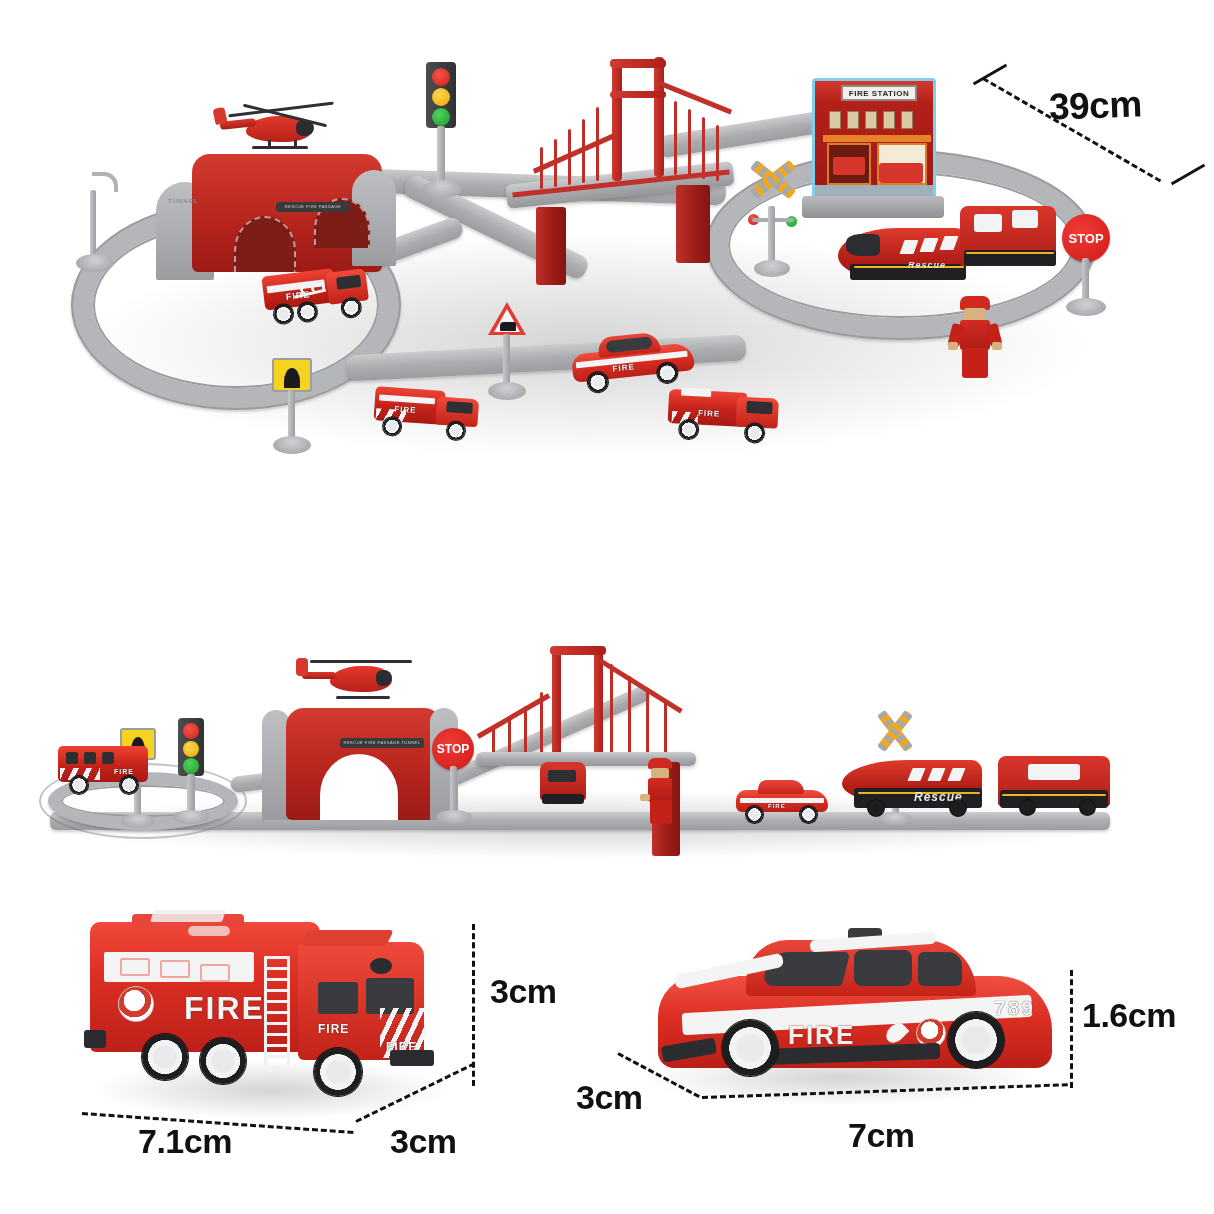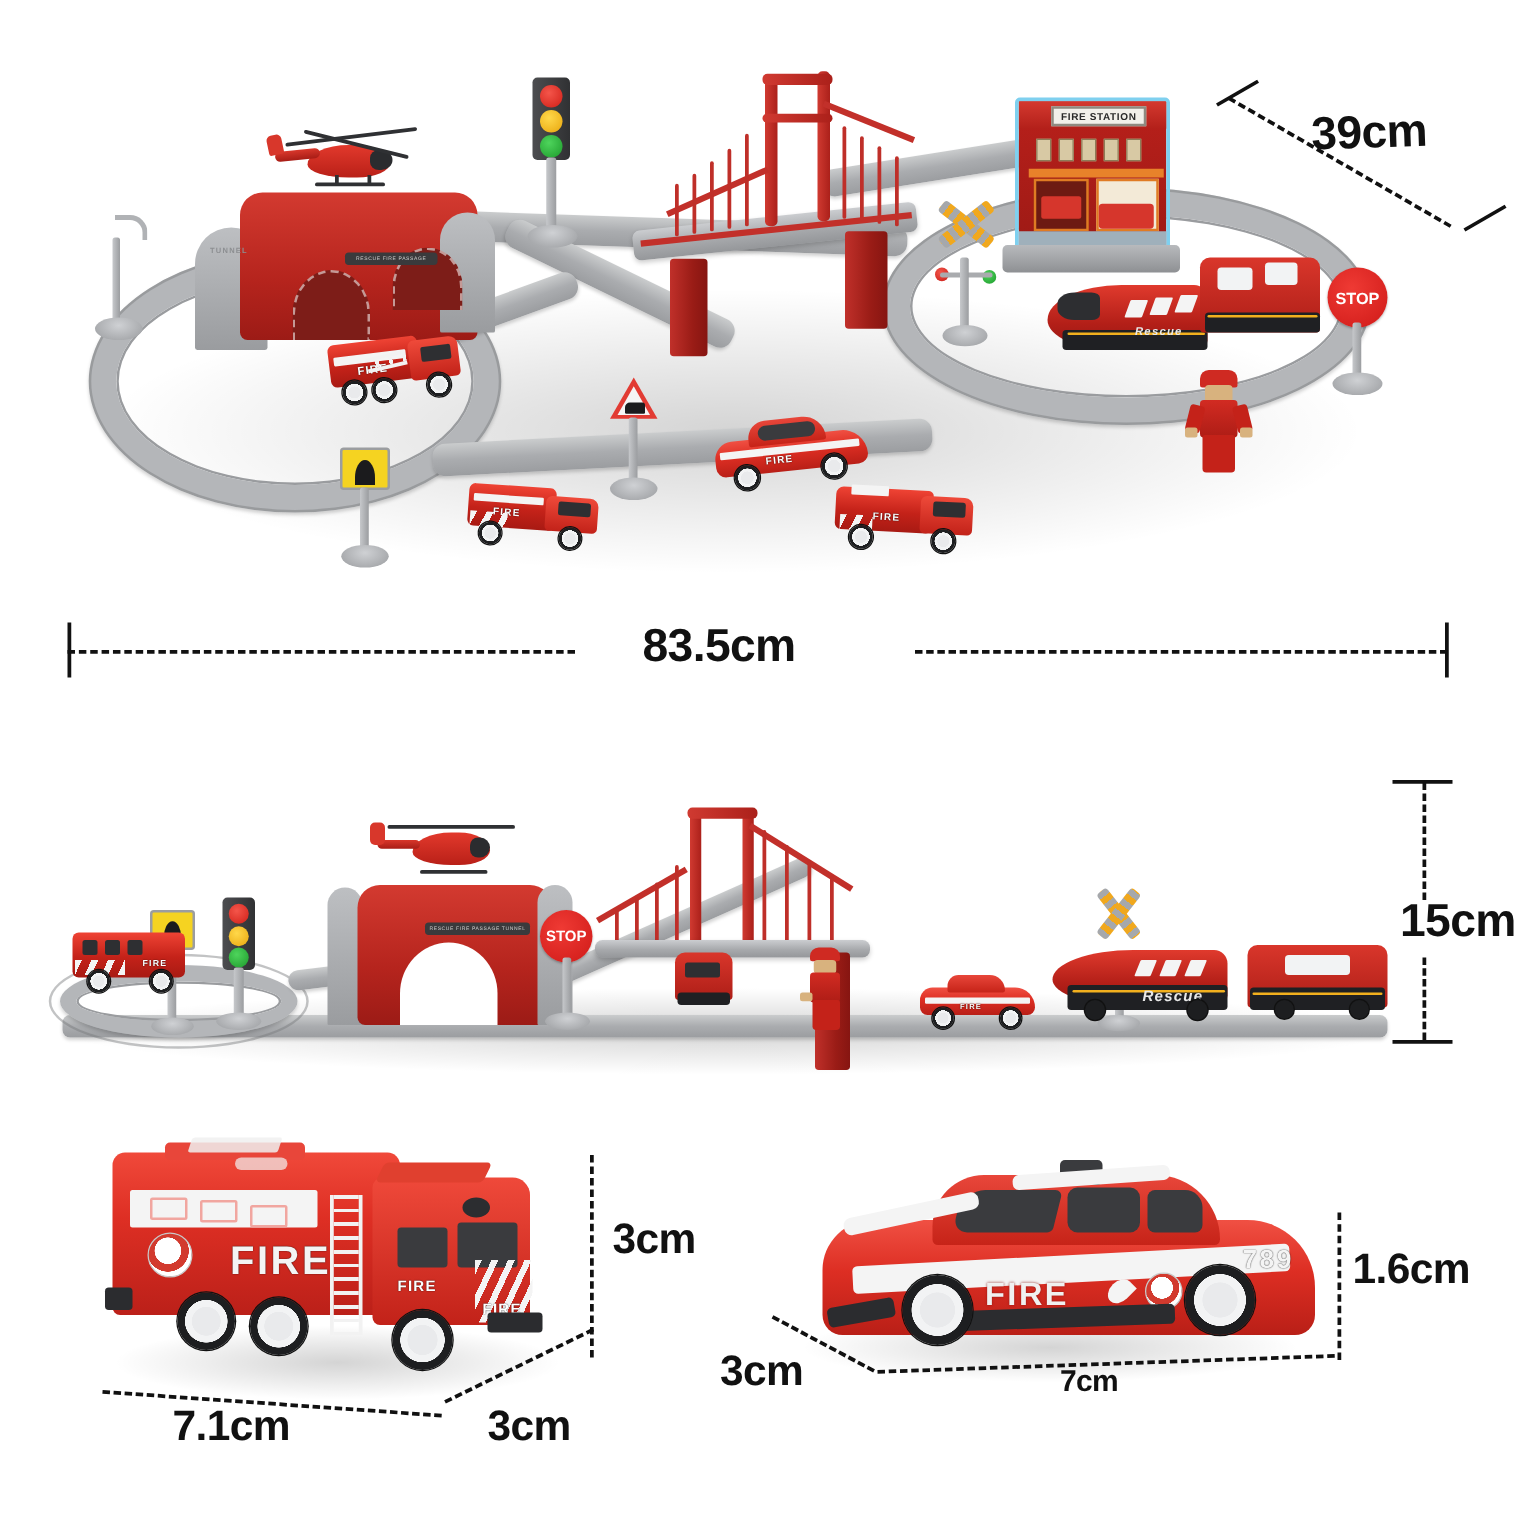--- a/index.html
+++ b/index.html
@@ -544,27 +544,20 @@
     <div class="abs" style="left:1048px;top:260px;width:50px;height:60px;"></div>
 
     <div class="abs" style="left:955px;top:55px;width:240px;height:150px;">
       <div class="tick-h" style="left:0;top:18px;width:38px;transform:rotate(-30deg);"></div>
       <div class="dashed-h" style="left:12px;top:22px;width:205px;transform:rotate(30deg);transform-origin:left center;"></div>
       <div class="tick-h" style="left:198px;top:118px;width:38px;transform:rotate(-30deg);"></div>
       <div class="dim-label" style="left:78px;top:30px;font-size:37px;transform:rotate(-2deg);">39cm</div>
     </div>
   </div>
 
-  <div class="abs" style="left:52px;top:492px;width:1110px;height:60px;">
-    <div class="tick-v" style="left:2px;top:6px;height:44px;"></div>
-    <div class="dashed-h" style="left:2px;top:28px;width:406px;"></div>
-    <div class="dim-label" style="left:462px;top:4px;font-size:37px;">83.5cm</div>
-    <div class="dashed-h" style="left:680px;top:28px;width:426px;"></div>
-    <div class="tick-v" style="left:1104px;top:6px;height:44px;"></div>
-  </div>
 
   <div class="abs" style="left:0;top:600px;width:1214px;height:270px;">
 
     <div class="shadow-oval" style="left:40px;top:190px;width:1080px;height:70px;"></div>
 
     <div class="track-bar" style="left:50px;top:212px;width:1060px;height:18px;border-radius:6px;"></div>
     <div class="track-ring" style="left:48px;top:172px;width:190px;height:58px;border-width:13px;"></div>
 
     <div class="track-bar" style="left:420px;top:185px;width:250px;height:16px;transform:rotate(-24deg);transform-origin:left center;"></div>
     <div class="track-bar" style="left:230px;top:165px;width:200px;height:16px;transform:rotate(-7deg);"></div>
@@ -680,27 +673,20 @@
 
       <div class="wagon" style="left:156px;top:14px;width:112px;height:50px;"></div>
       <div class="wagon-slot" style="left:186px;top:22px;width:52px;height:16px;"></div>
       <div class="loco-skirt" style="left:158px;top:48px;width:108px;height:18px;"></div>
       <div class="yellow-line" style="left:160px;top:52px;width:104px;"></div>
       <div class="wheel" style="left:178px;top:58px;width:15px;height:15px;background:#1d1e20;"></div>
       <div class="wheel" style="left:238px;top:58px;width:15px;height:15px;background:#1d1e20;"></div>
     </div>
   </div>
 
-  <div class="abs" style="left:1098px;top:616px;width:116px;height:230px;">
-    <div class="tick-h" style="left:16px;top:8px;width:48px;"></div>
-    <div class="dashed-v" style="left:40px;top:10px;height:94px;"></div>
-    <div class="dim-label" style="left:22px;top:100px;font-size:37px;">15cm</div>
-    <div class="dashed-v" style="left:40px;top:150px;height:66px;"></div>
-    <div class="tick-h" style="left:16px;top:216px;width:48px;"></div>
-  </div>
 
   <div class="abs" style="left:60px;top:890px;width:520px;height:290px;">
 
     <div class="shadow-oval" style="left:30px;top:170px;width:360px;height:60px;"></div>
 
     <div class="truck-shell" style="left:30px;top:32px;width:230px;height:130px;"></div>
 
     <div class="decal-band" style="left:72px;top:24px;width:112px;height:14px;background:#e8463a;border-radius:4px;"></div>
     <div class="decal-band" style="left:92px;top:20px;width:72px;height:12px;background:#f0f0f0;opacity:.85;transform:skewX(-18deg);"></div>
     <div class="decal-band" style="left:128px;top:36px;width:42px;height:10px;background:#f2f2f2;border-radius:6px;opacity:.7;"></div>
@@ -766,19 +752,19 @@
     <div class="abs" style="left:190px;top:146px;width:180px;height:16px;background:#2b2c2f;border-radius:4px;transform:rotate(-2deg);"></div>
     <div class="abs" style="left:92px;top:142px;width:54px;height:16px;background:#2b2c2f;border-radius:4px;transform:rotate(-10deg);"></div>
 
     <div class="wheel" style="left:152px;top:120px;width:56px;height:56px;"></div>
     <div class="wheel" style="left:378px;top:112px;width:56px;height:56px;"></div>
 
     <div class="dashed-v" style="left:500px;top:70px;height:118px;"></div>
     <div class="dim-label" style="left:512px;top:96px;font-size:34px;">1.6cm</div>
 
     <div class="dashed-h" style="left:132px;top:196px;width:366px;transform:rotate(-2deg);transform-origin:left center;"></div>
-    <div class="dim-label" style="left:278px;top:192px;font-size:24px;">7cm</div>
+    <div class="dim-label" style="left:278px;top:216px;font-size:34px;">7cm</div>
 
     <div class="dashed-h" style="left:48px;top:152px;width:92px;transform:rotate(28deg);transform-origin:left center;"></div>
     <div class="dim-label" style="left:6px;top:178px;font-size:34px;">3cm</div>
   </div>
 
 </div>
 
 </body></html>

